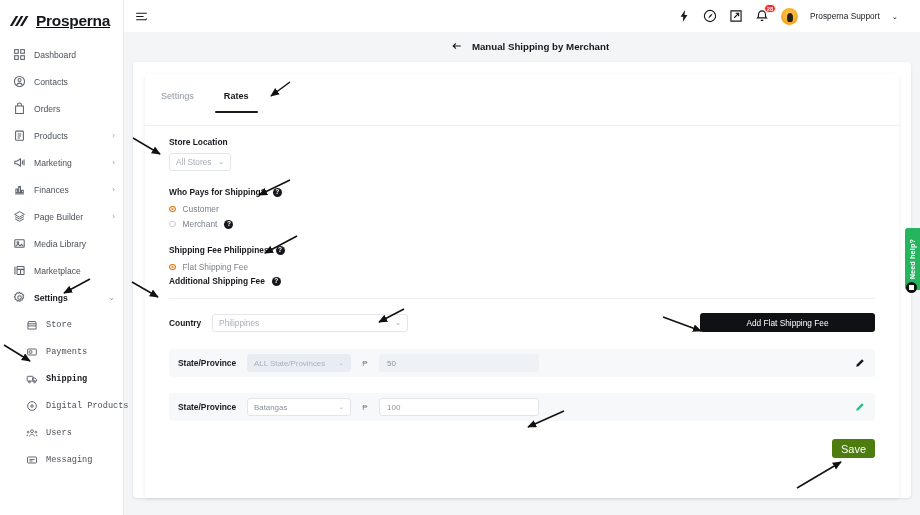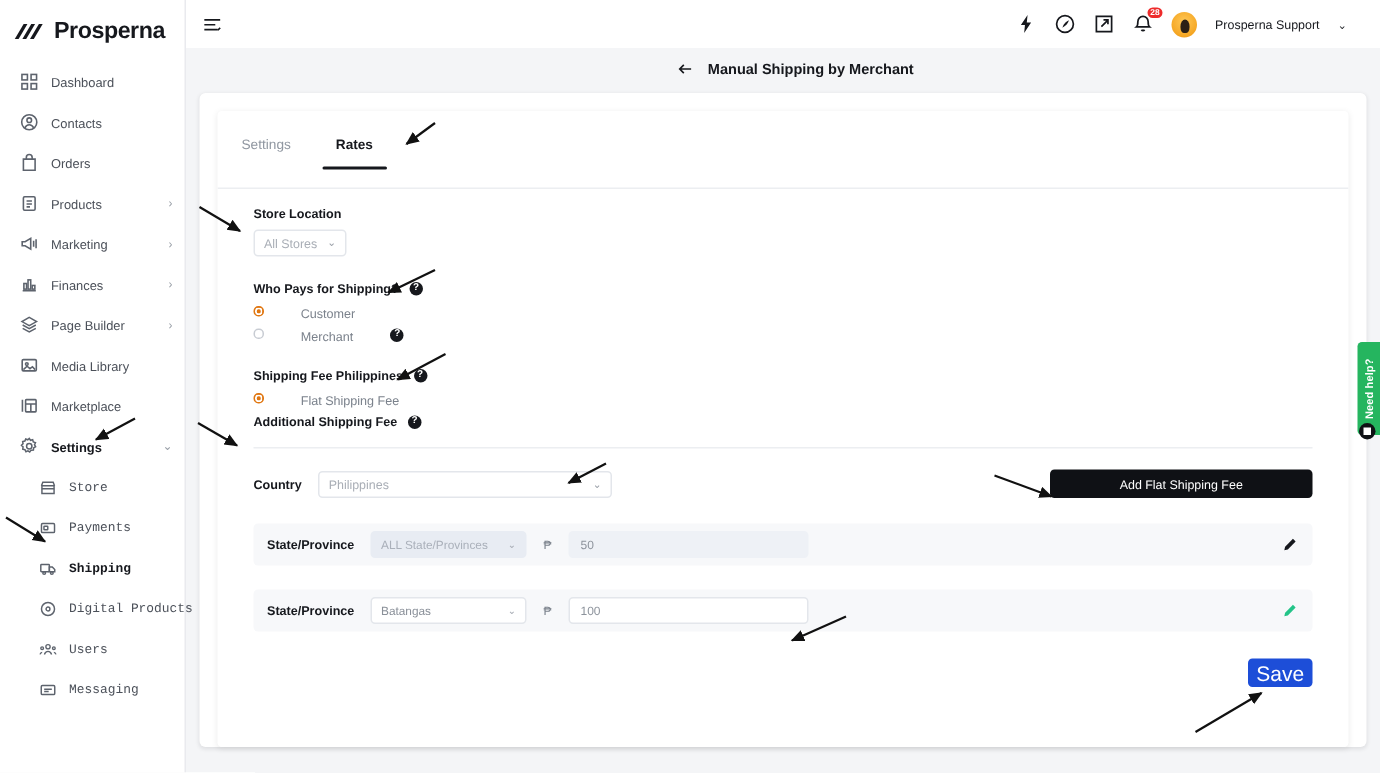--- a/index.html
+++ b/index.html
@@ -10,21 +10,21 @@
     overflow: hidden;
   }
   #app { position: relative; width: 920px; height: 515px; background: #f4f5f7; }
 
   
   .sidebar {
     position: absolute; left: 0; top: 0; width: 124px; height: 515px;
     background: #ffffff; border-right: 1px solid #e9eaee;
     z-index: 5;
   }
-  .logo-row { display: flex; align-items: center; gap: 5px; padding: 9px 0 0 9px; height: 33px; }
+  .logo-row { display: flex; align-items: center; gap: 5px; padding: 9px 0 0 9px; height: 33px; text-decoration: underline; }
   .logo-mark { width: 22px; height: 14px; flex: none; }
   .logo-text { font-size: 15.5px; font-weight: 700; color: #16181d; letter-spacing: -0.3px; }
 
   .nav { margin-top: 8px; }
   .nav-item {
     display: flex; align-items: center; height: 27px;
     padding-left: 13px; padding-right: 8px; gap: 8px;
     color: #4b5059; cursor: pointer; position: relative;
   }
   .nav-item .ico { width: 13px; height: 13px; flex: none; display: block; color: #5d636d; }
@@ -100,21 +100,21 @@
   }
 
   .select-box {
     height: 18px; border: 1px solid #e3e6eb; border-radius: 3px; background: #fff;
     display: flex; align-items: center; padding: 0 6px; gap: 6px;
     font-size: 8.3px; color: #a9aeb6; cursor: pointer;
   }
   .select-box .sv { flex: 1; white-space: nowrap; overflow: hidden; }
   .select-box .chev { font-size: 7px; color: #9aa0a8; }
 
-  .radio-row { display: flex; align-items: flex-start; gap: 25px; margin-top: 5px; }
+  .radio-row { display: flex; align-items: center; gap: 7px; margin-top: 5px; }
   .radio { width: 6.5px; height: 6.5px; border-radius: 50%; border: 1px solid #c8ccd3; background: #fff; flex: none; }
   .radio.on { border: 1.6px solid #e07712; background: #e07712; box-shadow: inset 0 0 0 1.2px #fff; }
   .radio-lbl { font-size: 8.4px; color: #7b828c; }
 
   .hr { height: 1px; background: #eceef1; }
 
   
   .country-row { display: flex; align-items: center; gap: 11px; }
   .country-lbl { font-size: 8.4px; font-weight: 700; color: #16181d; }
 
@@ -142,22 +142,22 @@
   .peso { font-size: 8px; color: #7b828c; width: 10px; text-align: center; flex: none; }
   .rate-input {
     flex: 1; height: 18px; border-radius: 3px; display: flex; align-items: center;
     padding: 0 7px; font-size: 8px; max-width: 160px;
   }
   .rate-input.dis { background: #eef1f6; color: #8d939c; border: 1px solid #eef1f6; }
   .rate-input.en  { background: #ffffff; color: #8d939c; border: 1px solid #e3e6eb; }
   .edit-ico { margin-left: auto; width: 11px; height: 11px; cursor: pointer; }
 
   .save-btn {
-    background: #1d4ed8; color: #fff; border: none; border-radius: 3px;
-    font-size: 14px; height: 19px; width: 43px; cursor: pointer; font-family: inherit;
+    background: #4d7c0f; color: #fff; border: none; border-radius: 3px;
+    font-size: 11px; height: 19px; width: 43px; cursor: pointer; font-family: inherit;
   }
 
   
   .help-tab {
     position: absolute; right: 0; top: 228px; width: 15px; height: 62px;
     background: #25b55f; border-radius: 3px 0 0 3px; cursor: pointer;
     display: flex; align-items: center; justify-content: center;
   }
   .help-tab span {
     writing-mode: vertical-rl; transform: rotate(180deg);

